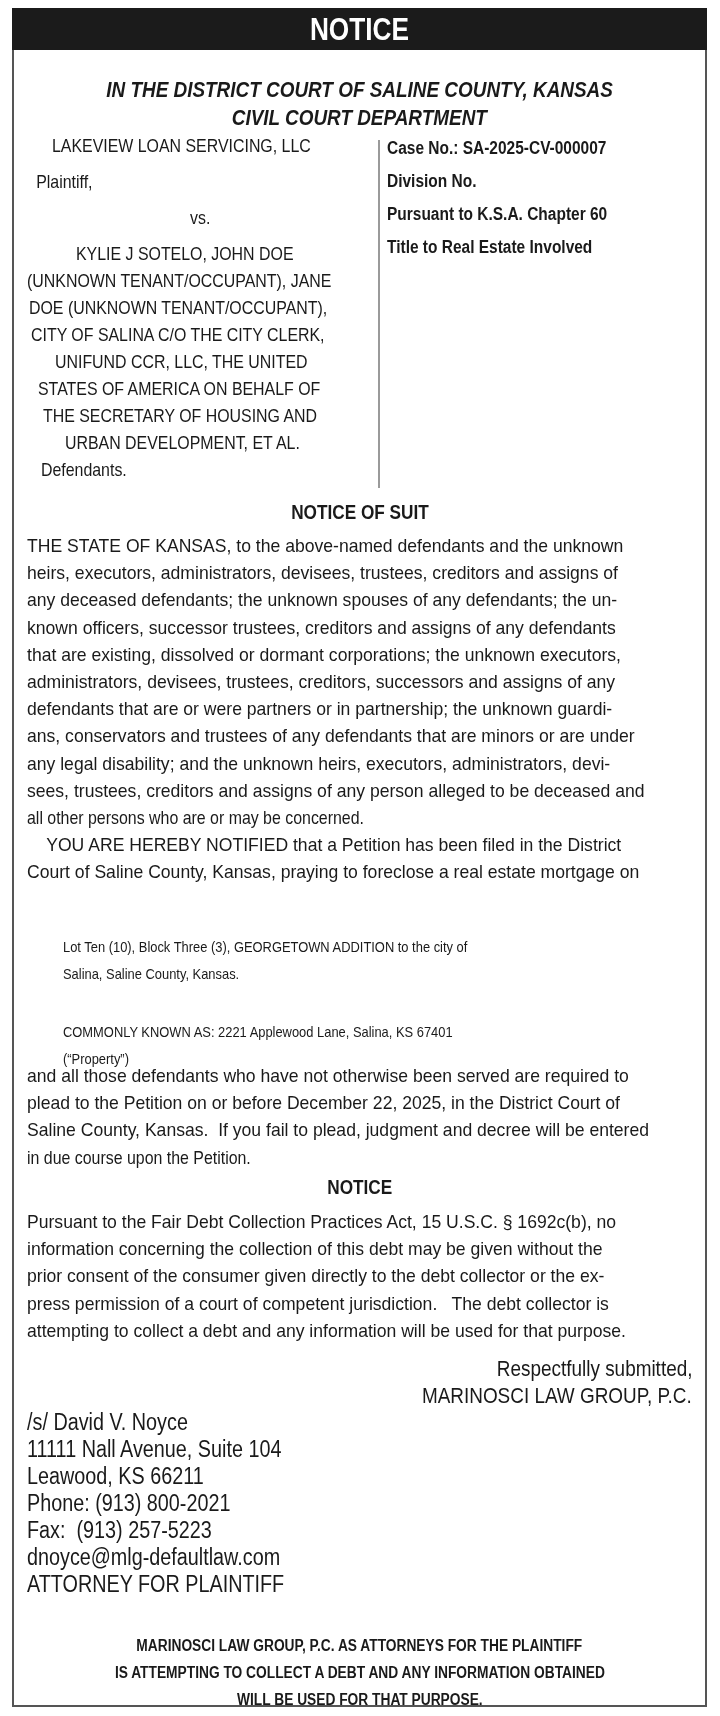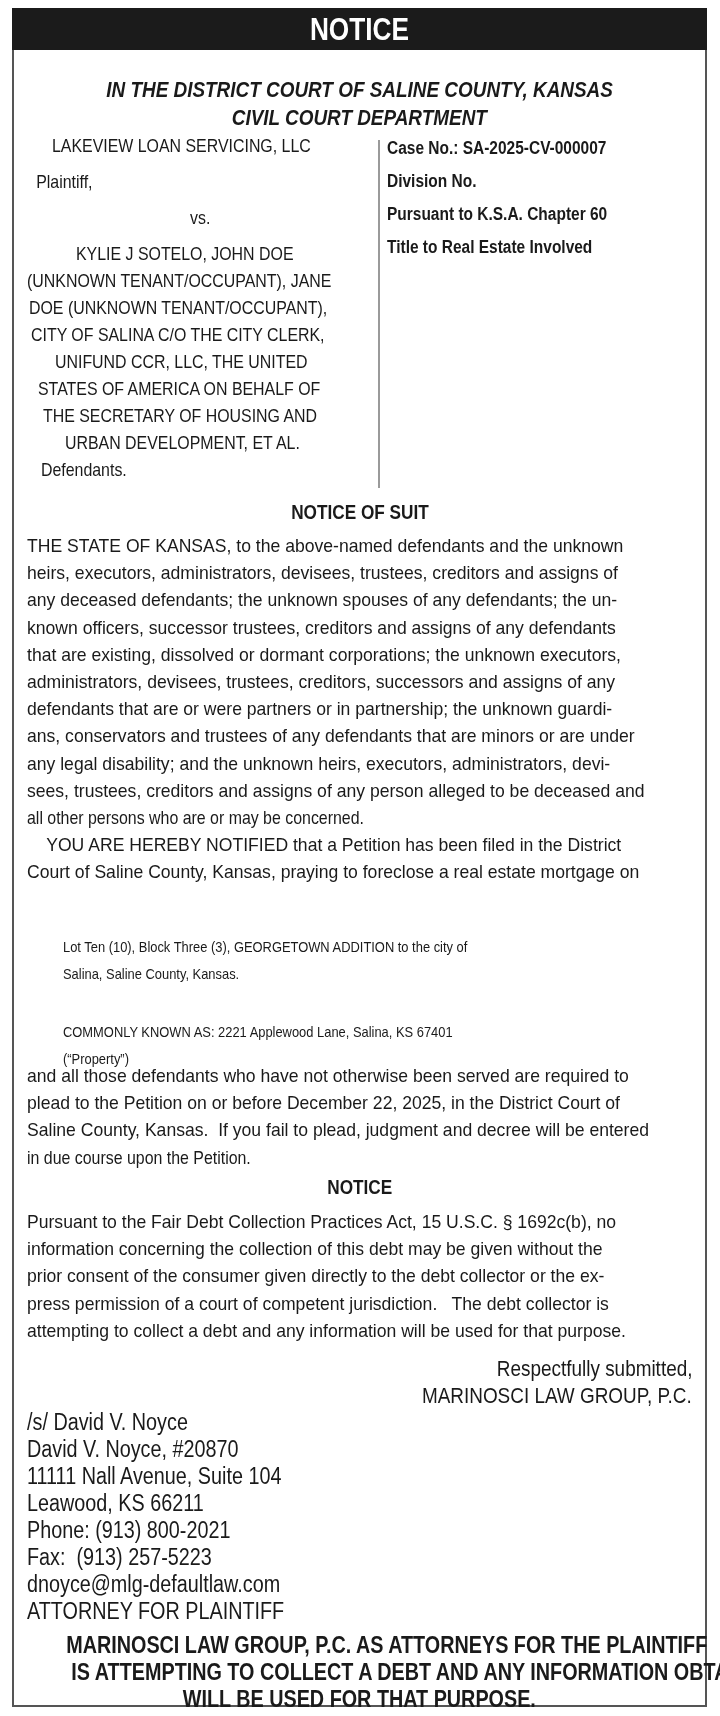--- a/index.html
+++ b/index.html
@@ -160,21 +160,21 @@
       width: 400px;
       font-size: 23px;
       line-height: 27px;
     }
     .footer-warning {
       position: absolute;
       left: 0;
       width: 691px;
       text-align: center;
       font-weight: bold;
-      font-size: 23px;
+      font-size: 16px;
       line-height: 27px;
     }
   </style>
 </head>
 <body>
 
 <div class="notice-frame">
 
   <div class="notice-header">
     <span>NOTICE</span>
@@ -265,21 +265,20 @@
     <div class="jline"><span style="transform: scaleX(0.95);">attempting to collect a debt and any information will be used for that purpose.</span></div>
   </div>
 
   <div class="sig-right" style="top:1347px;">
     <div><span class="cond-right">Respectfully submitted,</span></div>
     <div><span class="cond-right">MARINOSCI LAW GROUP, P.C.</span></div>
   </div>
 
   <div class="sig-left" style="top:1401px;">
     <div><span class="cond">/s/ David V. Noyce</span></div>
-    <div><span class="cond">David V. Noyce, #20870</span></div>
     <div><span class="cond">11111 Nall Avenue, Suite 104</span></div>
     <div><span class="cond">Leawood, KS 66211</span></div>
     <div><span class="cond">Phone: (913) 800-2021</span></div>
     <div><span class="cond" style="white-space:pre">Fax:  (913) 257-5223</span></div>
     <div><span class="cond">dnoyce@mlg-defaultlaw.com</span></div>
     <div><span class="cond">ATTORNEY FOR PLAINTIFF</span></div>
   </div>
 
   <div class="footer-warning" style="top:1624px;">
     <div><span class="cond-center">MARINOSCI LAW GROUP, P.C. AS ATTORNEYS FOR THE PLAINTIFF</span></div>

